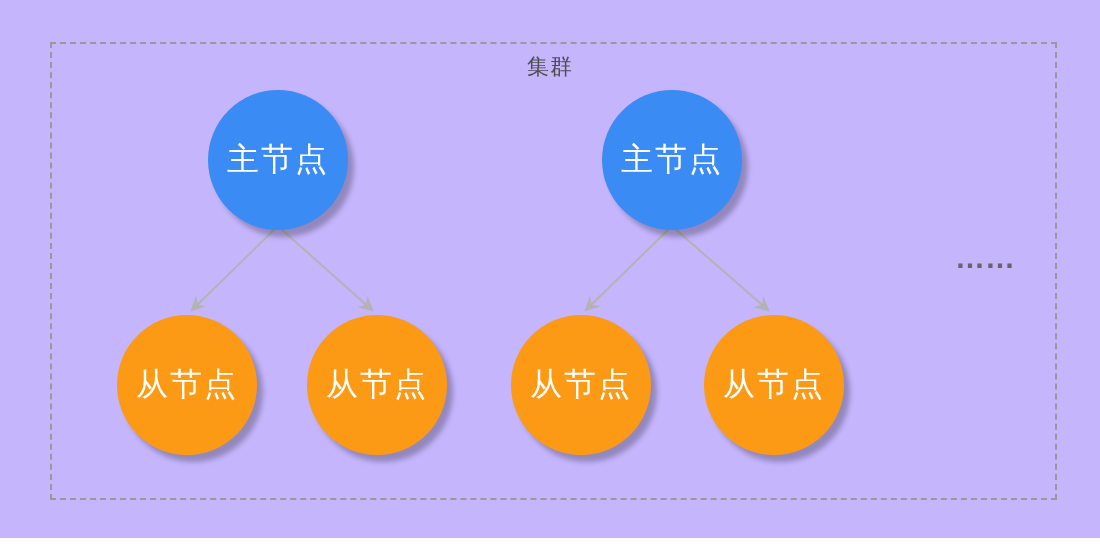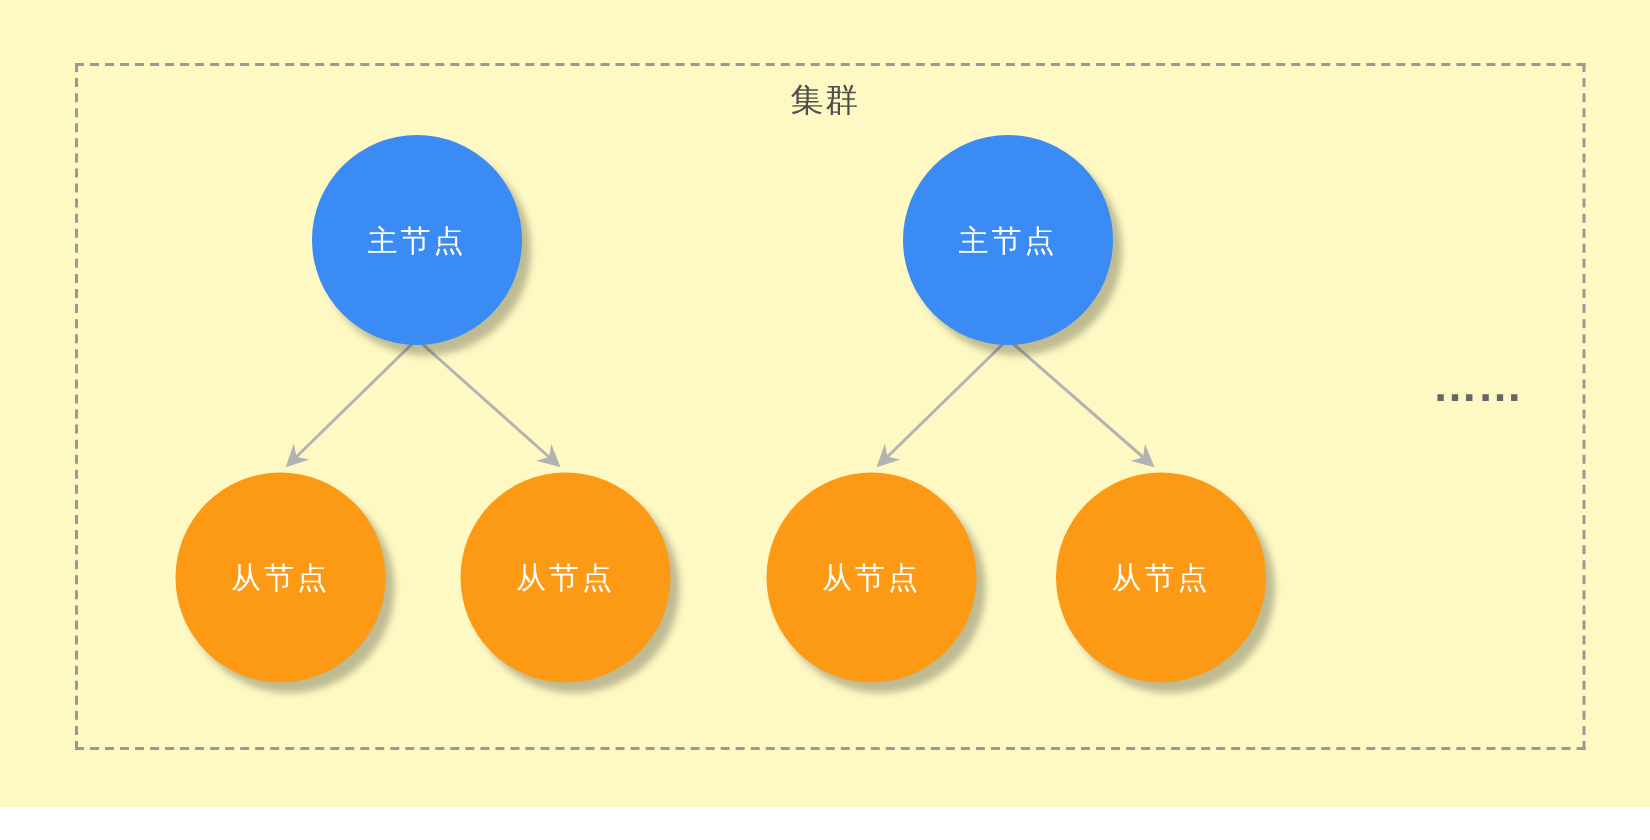--- a/index.html
+++ b/index.html
@@ -13,21 +13,21 @@
   * { margin: 0; padding: 0; box-sizing: border-box; }
   html, body {
     width: 1100px; height: 560px;
     background: #ffffff;
     font-family: "Liberation Sans", "DejaVu Sans", sans-serif;
     overflow: hidden;
   }
   .canvas {
     position: relative;
     width: 1100px; height: 538px;
-    background: #fef9c3;
+    background: #c4b5fd;
   }
   .cluster-box {
     position: absolute;
     left: 50px; top: 42px;
     width: 1007px; height: 458px;
     border: 2px dashed var(--border);
     background: transparent;
   }
   .cluster-title {
     position: absolute;
@@ -51,21 +51,21 @@
   }
   .arrowhead-fill { fill: var(--arrow); }
   .node {
     position: absolute;
     width: 140px; height: 140px;
     border-radius: 50%;
     display: flex;
     align-items: center;
     justify-content: center;
     color: #ffffff;
-    font-size: 20px;
+    font-size: 32px;
     letter-spacing: 2px;
     box-shadow: 6px 7px 5px rgba(0, 0, 0, 0.25);
   }
   .node.master { background: var(--master); }
   .node.slave  { background: var(--slave); }
   
   .m1 { left: 208px; top: 90px; }
   .m2 { left: 602px; top: 90px; }
   .s1 { left: 117px; top: 315px; }
   .s2 { left: 307px; top: 315px; }

